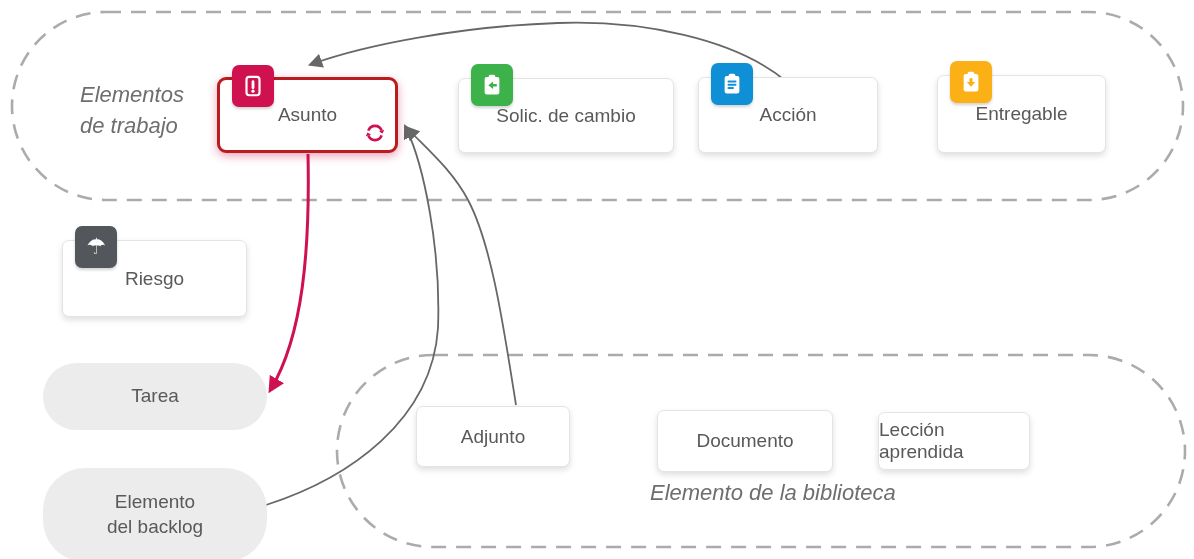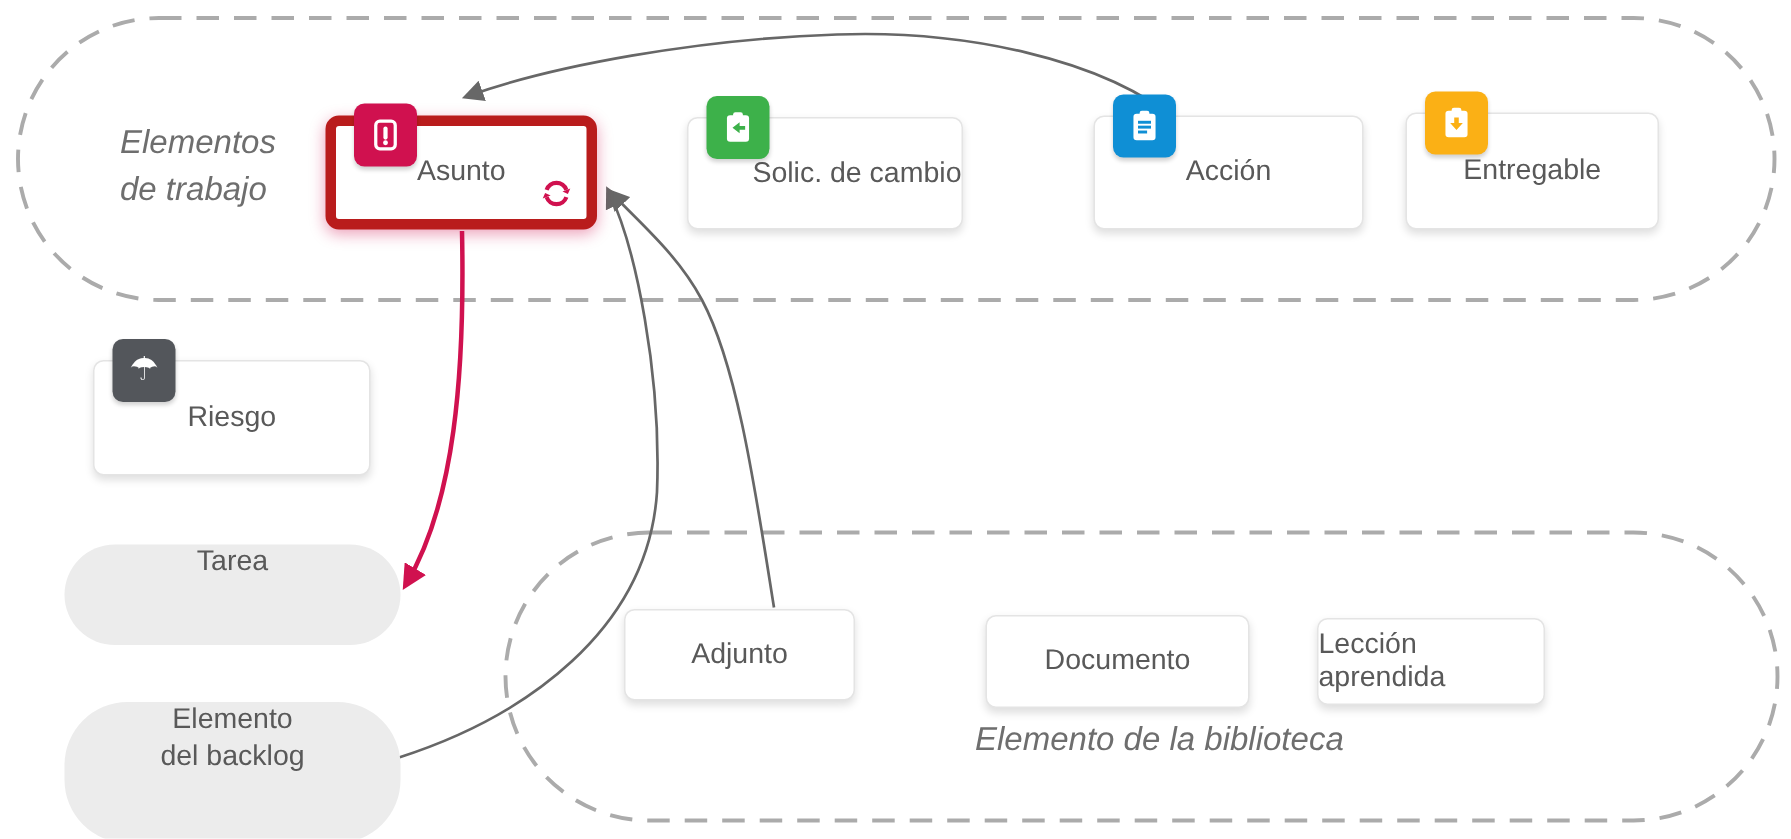--- a/index.html
+++ b/index.html
@@ -8,48 +8,48 @@
     font-family:"Liberation Sans",sans-serif;overflow:hidden;color:#595959;
   }
   #connector-layer{position:absolute;left:0;top:0;width:1194px;height:559px;}
   .card{
     position:absolute;background:#fff;border:1px solid #e4e4e4;border-radius:7px;
     box-shadow:0 3px 6px rgba(0,0,0,.13);
     display:flex;align-items:center;justify-content:center;
     font-size:19px;color:#595959;box-sizing:border-box;
   }
   .card.highlight{
-    border:7px solid #b91c1c;border-radius:9px;
+    border:3px solid #b91c1c;border-radius:9px;
     box-shadow:0 3px 10px rgba(208,17,79,.40);
   }
   .icon-badge{
     position:absolute;left:12px;top:-15px;width:42px;height:42px;border-radius:7px;
     display:flex;align-items:center;justify-content:center;
     box-shadow:0 2px 3px rgba(0,0,0,.18);
   }
   .badge-asunto{background:#d0114f;}
   .badge-solic{background:#3db14a;}
   .badge-accion{background:#0f8fd5;}
   .badge-entregable{background:#fbb015;}
   .badge-riesgo{background:#53565b;}
   .umbrella-glyph{color:#fff;font-size:22px;line-height:1;font-family:"DejaVu Sans",sans-serif;}
   .refresh-wrap{position:absolute;right:8px;bottom:5px;width:24px;height:24px;}
   .pill{
     position:absolute;background:#ececec;border-radius:42px;
-    display:flex;align-items:flex-start;justify-content:center;text-align:center;
+    display:flex;align-items:center;justify-content:center;text-align:center;
     font-size:19px;color:#595959;white-space:pre-line;line-height:1.3;
   }
   .group-label{
     position:absolute;color:#6e6e6e;font-size:22px;font-style:italic;
     white-space:pre-line;line-height:1.4;margin-left:20px;
   }
   
   #card-asunto{left:217px;top:77px;width:181px;height:76px;}
-  #card-solic{left:458px;top:78px;width:184px;height:75px;justify-content:flex-end;}
-  #card-accion{left:698px;top:77px;width:180px;height:76px;margin-left:31px;}
+  #card-solic{left:458px;top:78px;width:216px;height:75px;}
+  #card-accion{left:698px;top:77px;width:180px;height:76px;}
   #card-entregable{left:937px;top:75px;width:169px;height:78px;align-items:center;}
   #card-riesgo{left:62px;top:240px;width:185px;height:77px;}
   #card-adjunto{left:416px;top:406px;width:154px;height:61px;}
   #card-documento{left:657px;top:410px;width:176px;height:62px;}
   #card-leccion{left:878px;top:412px;width:152px;height:58px;}
   #pill-tarea{left:43px;top:363px;width:224px;height:67px;}
   #pill-backlog{left:43px;top:468px;width:224px;height:94px;}
   #label-work{left:60px;top:80px;}
   #label-library{left:630px;top:478px;}
 </style>

